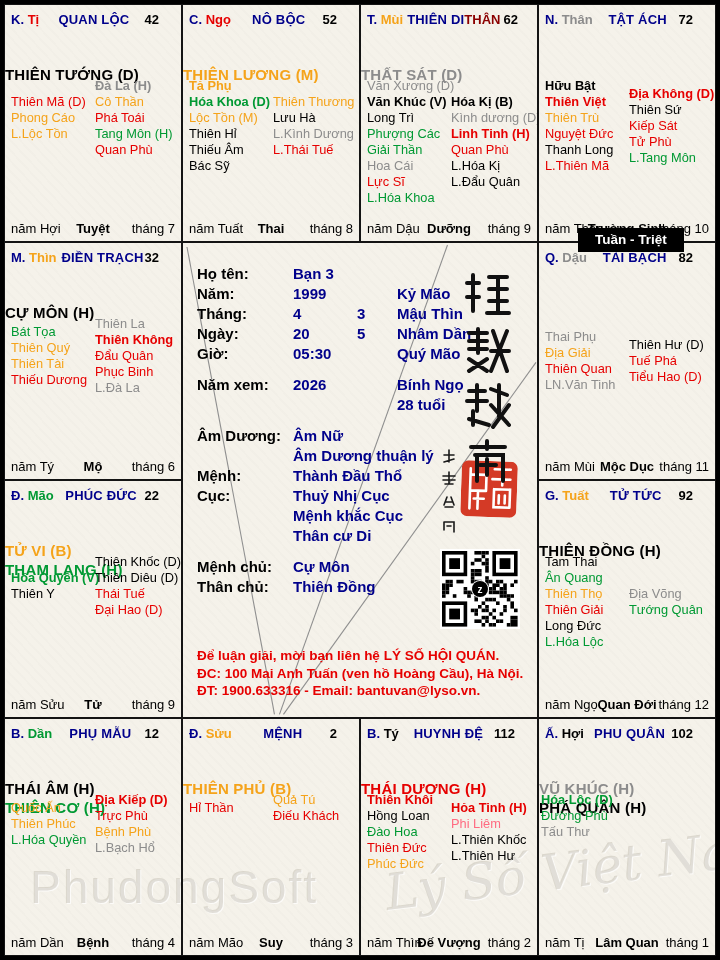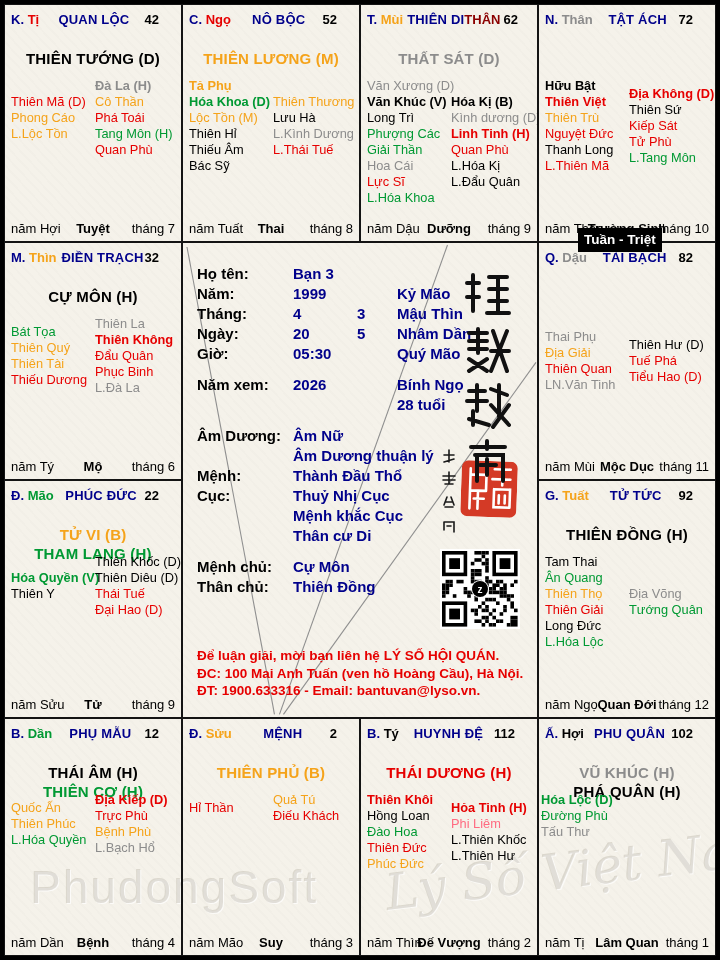--- a/index.html
+++ b/index.html
@@ -16,21 +16,21 @@
   
   .c-red{color:#e60000}.c-orange{color:#f5a31a}.c-green{color:#009933}.c-gray{color:#8c8c8c}
   .c-black{color:#000}.c-navy{color:#00008b}.c-pink{color:#ff6b81}.c-darkred{color:#8b0000}
   .bold{font-weight:bold}
   
   .hdr{display:flex;align-items:baseline;padding:7px 22px 0 6px;font-weight:bold;font-size:13px;white-space:nowrap;}
   .hdr .canchi{margin-right:4px}
   .hdr .palace{flex:1;text-align:center;letter-spacing:.2px}
   .hdr .extra{margin-right:3px}
   .hdr .num{color:#000;text-align:right}
-  .mains{margin-top:22px;text-align:center}
+  .mains{margin-top:38px;text-align:left}
   .main{font-size:15px;font-weight:bold;line-height:19px;letter-spacing:.2px}
   .cols{position:absolute;left:0;right:0;display:flex;font-size:12.8px;line-height:16px;align-items:center;}
   .col{width:50%;box-sizing:border-box}
   .col:first-child{padding-left:6px}
   .col:last-child{padding-left:2px}
   .star{white-space:nowrap}
   .foot{position:absolute;bottom:5px;left:6px;right:6px;font-size:13px;color:#000;}
   .foot .fy{float:left}.foot .fm{float:right}
   .foot .stage{position:absolute;left:50%;transform:translateX(-50%);font-weight:bold}
   
@@ -43,21 +43,21 @@
   .iv3{color:#00008b}
   .ival{color:#00008b}
   #contact{position:absolute;left:14px;top:404px;font-size:13.5px;font-weight:bold;color:#e60000;line-height:17.5px;z-index:2;white-space:nowrap}
   #lines{position:absolute;inset:0;z-index:0}
   #calli{position:absolute;top:26px;right:24px;width:52px;z-index:3}
   #calli svg{display:block;margin:0 auto 8px auto}
   #sealbox{position:absolute;top:218px;right:20px;z-index:2;transform:rotate(2deg)}
   #smallchars{position:absolute;top:205px;right:80px;z-index:3}
   #qrbox{position:absolute;top:306px;right:17px;z-index:2}
   
-  #badge{position:absolute;left:574px;top:224px;width:84px;height:24px;background:#000;color:#fff;
+  #badge{position:absolute;left:574px;top:224px;width:106px;height:24px;background:#000;color:#fff;
          font-weight:bold;font-size:13.5px;text-align:center;line-height:24px;z-index:6;}
   
   .wm{position:absolute;z-index:0;color:rgba(170,163,148,0.33);pointer-events:none;white-space:nowrap}
   #wm1{left:26px;top:856px;font-size:46px;font-weight:normal;letter-spacing:2px;
        text-shadow:1px 1px 0 rgba(255,255,255,.7)}
   #wm2{left:380px;top:836px;font-size:50px;font-style:italic;font-family:"DejaVu Serif",serif;
        transform:rotate(-7deg);text-shadow:1px 1px 0 rgba(255,255,255,.7)}
 </style>
 </head>
 <body>

